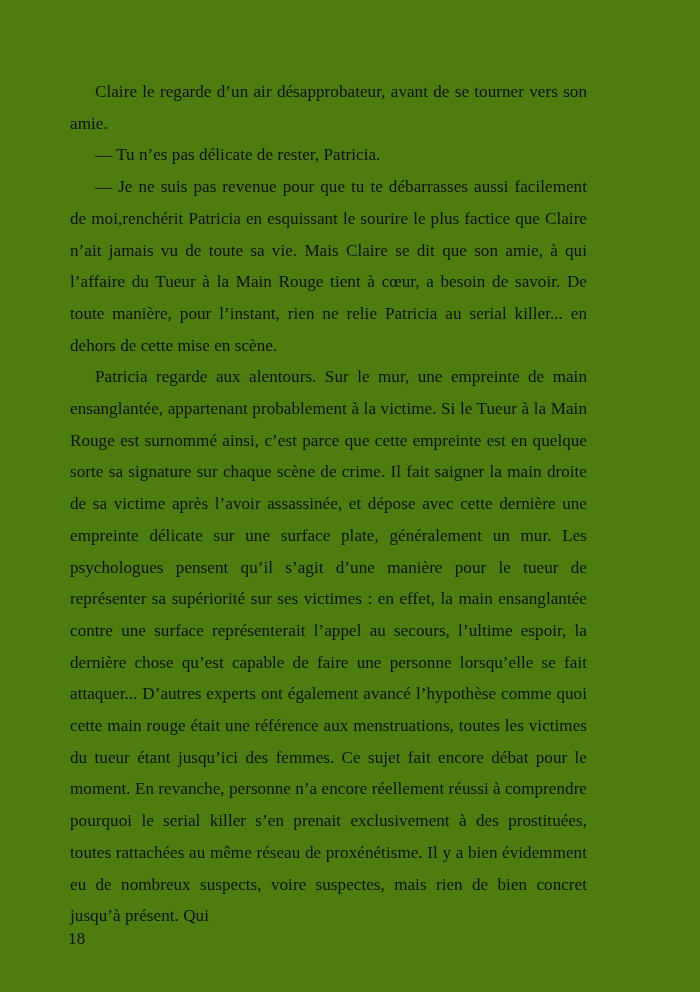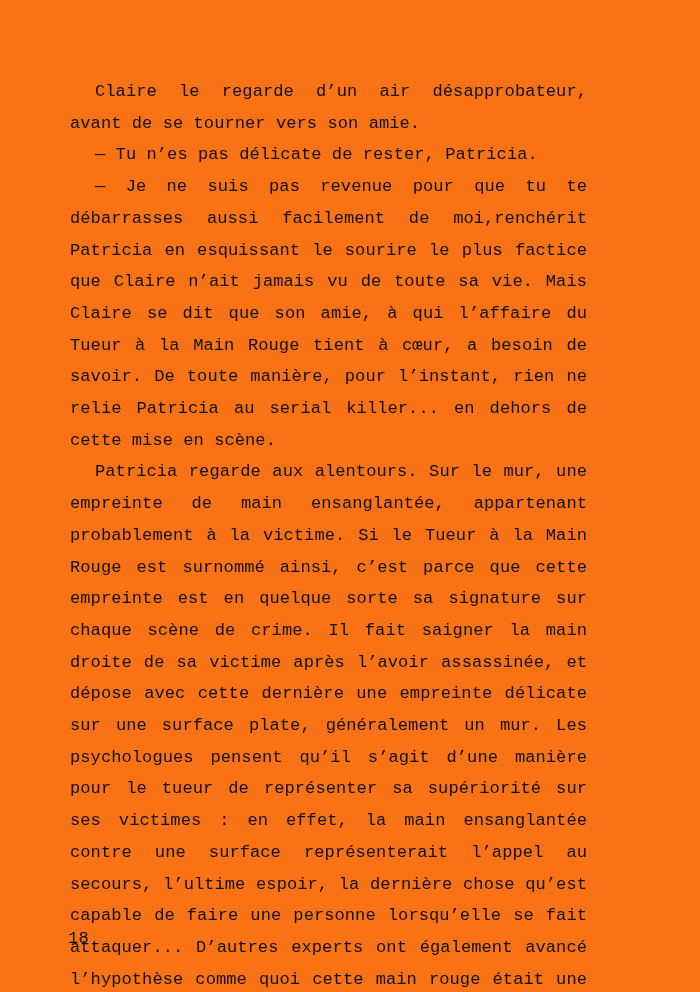--- a/index.html
+++ b/index.html
@@ -12,22 +12,21 @@
     height: 992px;
     overflow: hidden;
     font-family: "Liberation Serif", "DejaVu Serif", serif;
     color: #111111;
   }
 
   .page {
     position: relative;
     width: 700px;
     height: 992px;
-    background: #f97316;
-    font-family: Liberation Mono, monospace;
+    background: #4d7c0f;
   }
 
   
   .text-block {
     position: absolute;
     left: 70px;
     top: 76px;
     width: 517px;
   }
 

